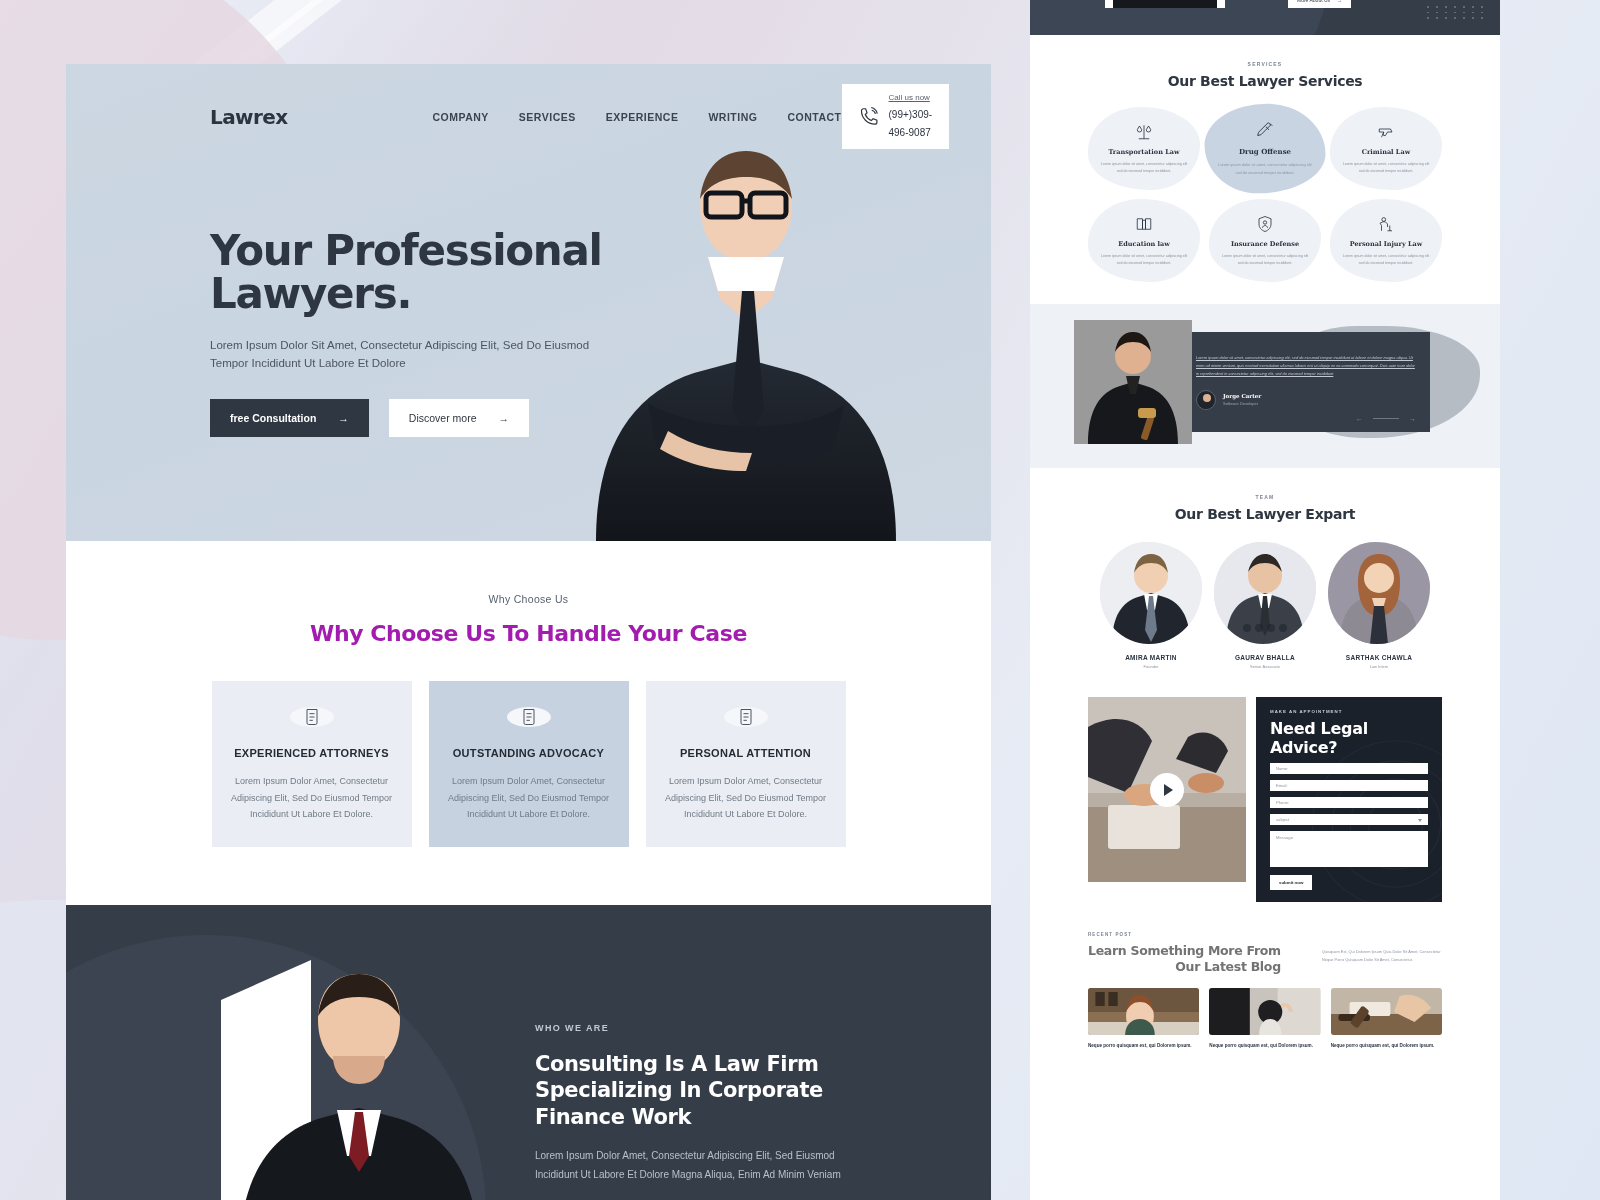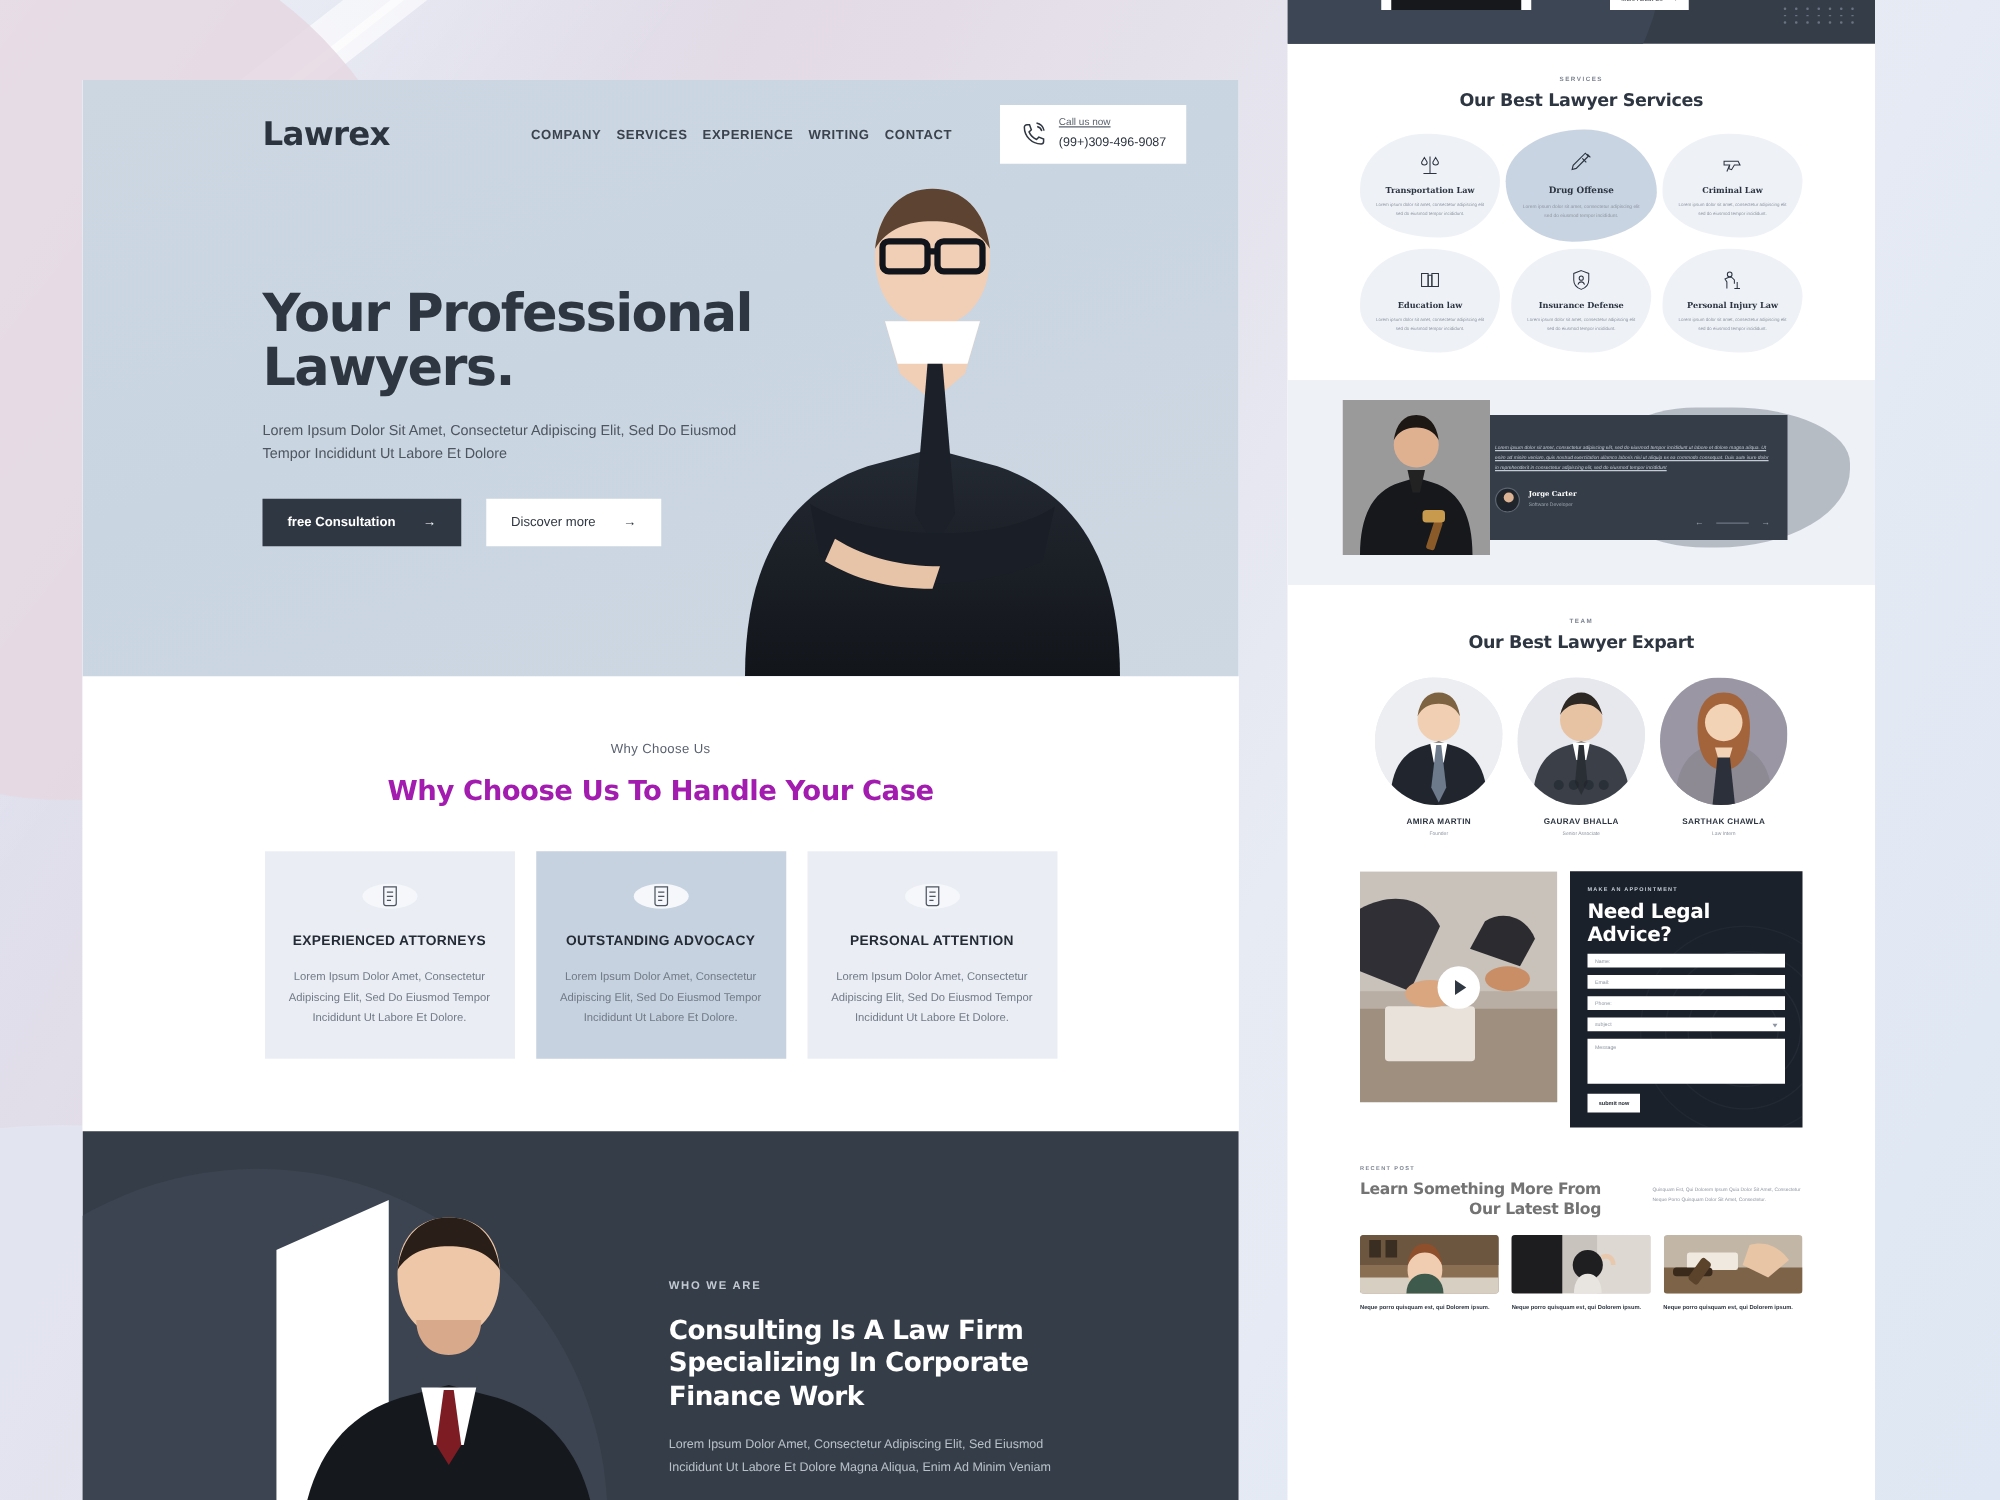--- a/index.html
+++ b/index.html
@@ -11,22 +11,22 @@
       linear-gradient(118deg, rgba(214,226,243,.9) 0%, rgba(226,217,228,.95) 30%, rgba(231,235,244,1) 62%, rgba(222,231,243,1) 100%);
     position:relative;
   }
   .bgstreak{position:absolute;background:linear-gradient(90deg,rgba(255,255,255,.75),rgba(255,255,255,.1));transform:rotate(-38deg);border-radius:40px;pointer-events:none;}
   .bgblob{position:absolute;border-radius:50%;pointer-events:none;}
 
   
   .mockL{position:absolute;left:66px;top:64px;width:925px;height:1136px;overflow:hidden;background:#fff;}
   .hero{height:477px;position:relative;background:linear-gradient(160deg,#ccd7e2 0%,#c9d5e1 45%,#ced8e3 100%);overflow:hidden;}
   .topbar{display:flex;align-items:center;padding:20px 42px 0 144px;gap:0;}
-  .logo{font-size:26px;font-weight:800;color:#2c3440;letter-spacing:-.6px;font-family:"DejaVu Sans",sans-serif;}
-  .nav{display:flex;gap:12px;margin-left:68px;padding-left:45px;}
+  .logo{font-size:20px;font-weight:800;color:#2c3440;letter-spacing:-.6px;font-family:"DejaVu Sans",sans-serif;}
+  .nav{display:flex;gap:30px;margin-left:100px;padding-left:45px;}
   .nav a{font-size:10.5px;letter-spacing:.5px;color:#3b434f;text-decoration:none;font-weight:600;}
   .callbox{margin-left:auto;background:#fff;display:flex;align-items:center;gap:9px;padding:9px 16px;}
   .callbox .ph{width:22px;height:22px;flex:0 0 22px;}
   .call-l{font-size:8px;color:#5a626d;text-decoration:underline;display:block;margin-bottom:2px;}
   .call-n{font-size:10px;color:#2c3440;font-weight:400;}
   .heroTxt{position:absolute;left:144px;top:165px;width:420px;z-index:3;}
   .heroTxt h1{font-size:42px;line-height:1.03;font-weight:800;color:#2e3642;letter-spacing:-1.3px;font-family:"DejaVu Sans",sans-serif;}
   .heroTxt p{margin-top:20px;font-size:11.5px;line-height:1.65;color:#4d5560;}
   .heroBtns{margin-top:26px;display:flex;gap:20px;}
   .btnDark{background:#2f3742;color:#fff;font-size:10.5px;font-weight:600;padding:13px 20px;display:flex;align-items:center;gap:22px;}

